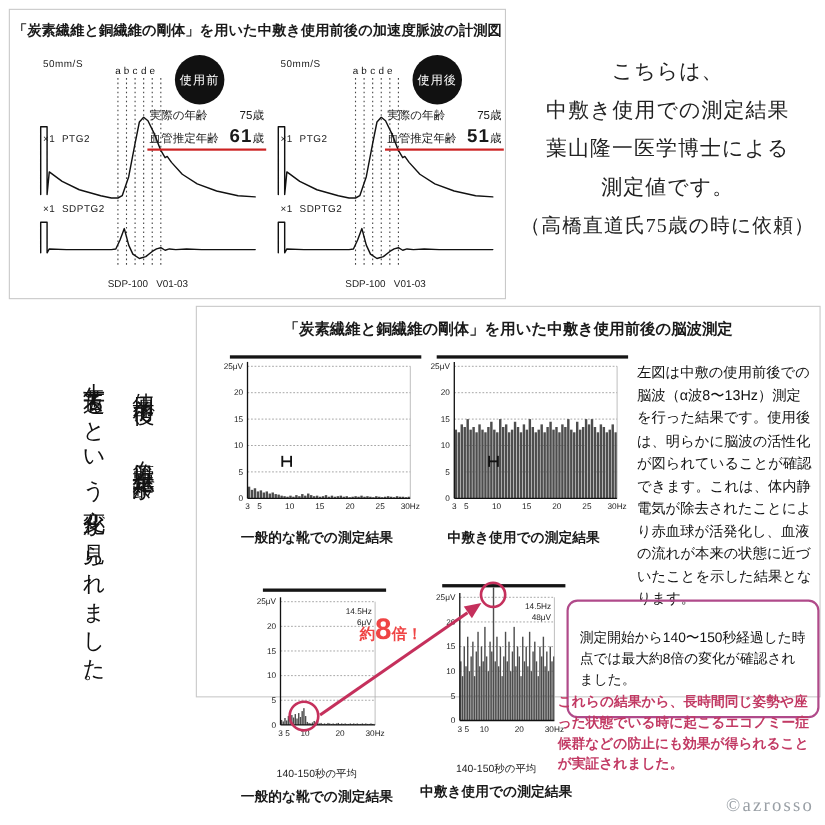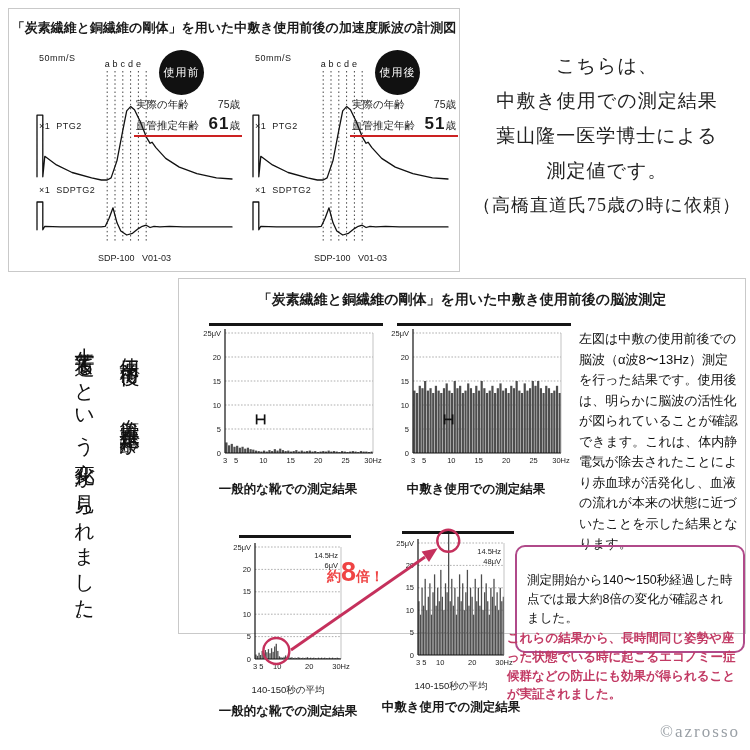--- a/index.html
+++ b/index.html
@@ -42,21 +42,21 @@
                  font-size:20px;letter-spacing:3px;line-height:2.25;color:#111;}
   .vertical-note .col1{padding-top:10px;}
 
   
   .eeg-block{position:absolute;}
   #eeg1{left:18px;top:44px;width:182px;}
   #eeg2{left:206px;top:44px;width:182px;}
   #eeg3{left:50px;top:256px;width:118px;}
   #eeg4{left:213px;top:252px;width:118px;}
   .eeg-svg{display:block;overflow:visible;}
-  .eeg-sub{text-align:center;font-size:9.5px;margin-top:1px;color:#222;}
+  .eeg-sub{text-align:center;font-size:9.5px;margin-top:14px;color:#222;}
   .eeg-caption{text-align:center;font-size:12.5px;font-weight:bold;margin-top:6px;white-space:nowrap;}
   .eeg-block.small .eeg-caption{width:180px;margin-left:-31px;}
 
   .description{position:absolute;left:400px;top:50px;width:160px;font-size:13px;line-height:1.58;color:#111;}
   .highlight-box{position:absolute;left:336px;top:266px;width:206px;border:2px solid #b04a8a;
                  border-radius:10px;padding:24px 10px;font-size:12.5px;line-height:1.5;color:#111;}
   .conclusion{position:absolute;left:328px;top:350px;width:236px;font-size:12.5px;line-height:1.5;
               font-weight:bold;color:#c23a64;}
   .ratio-label{position:absolute;left:148px;top:278px;color:#ef4444;font-weight:bold;white-space:nowrap;}
   .ratio-label .num{font-size:27px;}

